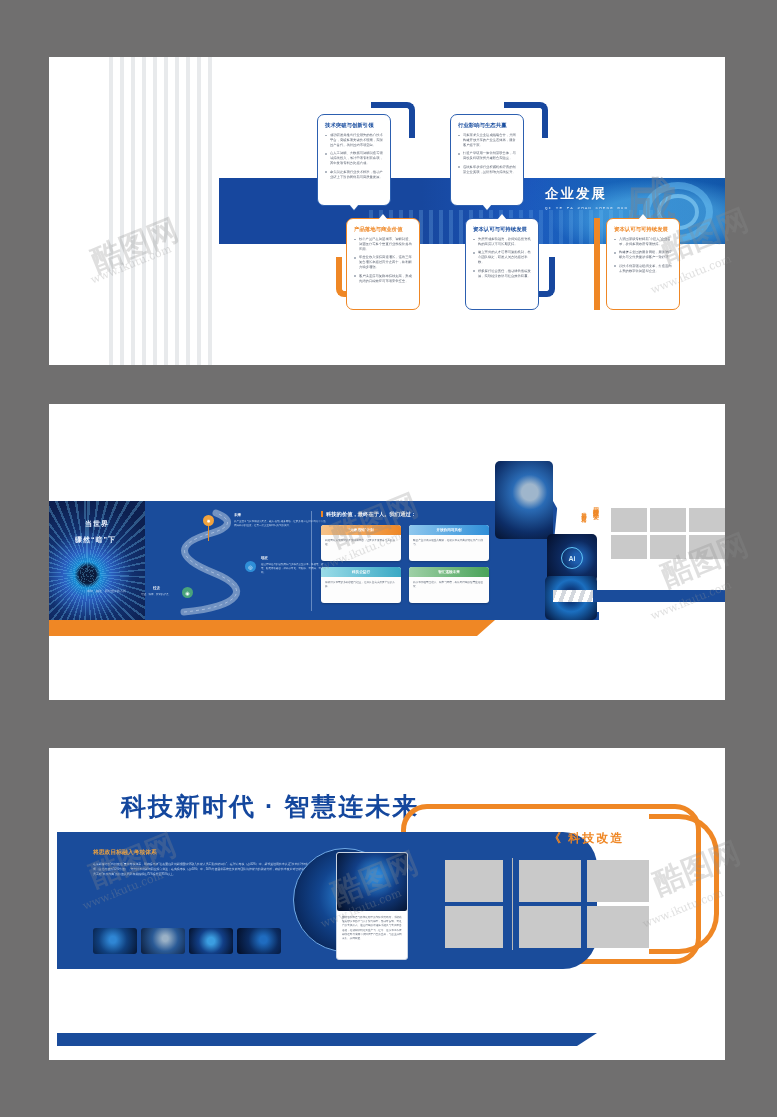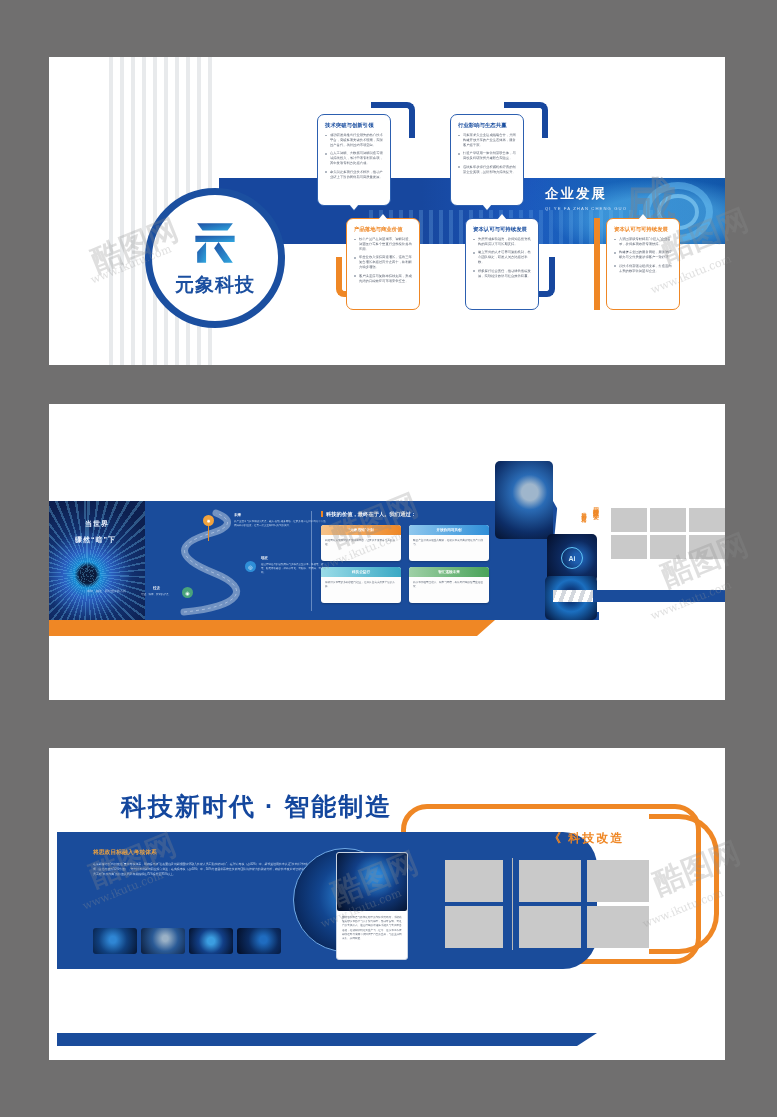--- a/index.html
+++ b/index.html
@@ -48,21 +48,21 @@
      padding-left:5px; position:relative; }
   .card li:before { content:""; position:absolute; left:0; top:1.6px; width:1.8px; height:1.8px;
      border-radius:50%; background:#9aa3b0; }
   .card .tail { position:absolute; left:50%; margin-left:-5px; bottom:-5px; width:0; height:0;
      border-left:5px solid transparent; border-right:5px solid transparent; }
   .card.blue .tail { border-top:6px solid #fff; filter:drop-shadow(0 1px 0 #2c5fb0); }
   .card .tailup { position:absolute; left:50%; margin-left:-5px; top:-5px; width:0; height:0;
      border-left:5px solid transparent; border-right:5px solid transparent; border-bottom:6px solid #fff; }
   .brk { position:absolute; }
 
-  .p1-title { position:absolute; left:496px; top:128px; }
+  .p1-title { position:absolute; left:496px; top:128px;font-family:Liberation Mono, monospace; }
   .p1-title .t1 { font-size:13.5px; font-weight:bold; color:#ffffff; letter-spacing:2px;
       text-shadow:0 0 1px rgba(0,0,0,.25); }
   .p1-title .t2 { font-size:4.2px; color:#cfe0f5; letter-spacing:1.1px; margin-top:3px; }
   .p1-ghost { position:absolute; left:575px; top:112px; font-size:52px; font-weight:bold;
       color:rgba(255,255,255,0); -webkit-text-stroke:1.3px rgba(120,130,145,.45);
       font-family:"DejaVu Serif",serif; letter-spacing:2px; }
 
   
   #panel2 { left:49px; top:404px; width:676px; height:296px; }
   .p2-title { position:absolute; left:72px; top:60px; font-size:25px; font-weight:bold;
@@ -148,35 +148,20 @@
     <div class="tex2"></div>
     <div class="tex3"></div>
   </div>
 
   <div class="p1-ghost">成果</div>
   <div class="p1-title">
     <div class="t1">企业发展</div>
     <div class="t2">QI YE FA ZHAN CHENG GUO</div>
   </div>
 
-  <div class="p1-logo">
-    <svg class="mark" viewBox="0 0 60 56">
-      <defs>
-          <linearGradient id="lg" x1="0" y1="0" x2="1" y2="1">
-        <stop offset="0" stop-color="#1e4fa3"></stop>
-            <stop offset="1" stop-color="#31a8e0"></stop>
-          </linearGradient>
-        </defs>
-      <path d="M10 6 H50 L44 14 H16 Z" fill="url(#lg)"></path>
-      <path d="M8 20 H52 V27 H8 Z" fill="url(#lg)"></path>
-      <path d="M20 27 L20 50 L10 50 L10 38 Z" fill="url(#lg)"></path>
-      <path d="M34 27 L50 50 L40 50 L29 34 Z" fill="url(#lg)"></path>
-    </svg>
-    <div class="name">元象科技</div>
-  </div>
 
   <div class="brk" style="left:322px;top:45px;width:44px;height:36px;border-top:6px solid #17479e;border-right:6px solid #17479e;border-radius:0 8px 0 0;"></div>
   <div class="card blue" style="left:268px;top:57px;width:74px;height:92px;">
     <div class="ct">技术突破与创新引领</div>
     <ul>
       <li>成功研发并推出行业领先的核心技术平台，突破多项关键技术瓶颈，实现国产替代，填补国内市场空白。</li>
       <li>在人工智能、大数据与智能制造等领域持续投入，累计申请专利百余项，其中发明专利占比超六成。</li>
       <li>牵头制定多项行业技术标准，推动产业链上下游协同创新与高质量发展。</li>
     </ul>
     <div class="tail"></div>
@@ -299,21 +284,21 @@
        clip-path:polygon(18px 0,162px 0,162px 12px,0 12px);"></div>
     <div style="position:absolute;left:58px;top:186px;width:40px;height:12px;
        background:repeating-linear-gradient(110deg,#d4d8de 0 4px,#ffffff 4px 9px);"></div>
   </div>
 
   <div style="position:absolute;left:0;top:216px;width:446px;height:16px;background:#ef8725;
       clip-path:polygon(0 0,446px 0,428px 16px,0 16px);"></div>
 </div>
 
 <div class="panel" id="panel3">
-  <div class="p3-title">科技新时代 · 智能制造</div>
+  <div class="p3-title">科技新时代 · 智慧连未来</div>
 
   <div class="p3-ob" style="left:352px;top:56px;width:300px;height:160px;border-radius:26px;
        clip-path:polygon(0 0,300px 0,300px 160px,0 160px);"></div>
   <div class="p3-ob" style="left:600px;top:66px;width:70px;height:140px;border-left:none;border-radius:0 40px 40px 0;"></div>
 
   <div class="p3-blue">
     <div class="p3-sub">将思政目标融入考核体系</div>
     <div class="p3-body">在最新修订的“科技改造”量化考核体系，明确提出将“社会责任及创新报国情怀融入技能人员工勤技能评价”。在理论考核（占40%）中，新设置通用技术认证“技术伦理与社会影响”专项（占总分值的50%分值），突出技术创新与职业操守并重；在实操考核（占40%）中，50%分值涵盖系统性技能与团队协作能力的关键分析，确定技术改革对智能化应用，目标使员工对“科技向善”的价值认同及相关指标达75%提升至95%以上。</div>
     <div class="p3-thumb" style="left:36px;background:radial-gradient(circle at 45% 45%,#2f86d4 0 12%,#10407f 50%,#06142f 100%);"></div>
     <div class="p3-thumb" style="left:84px;background:radial-gradient(circle at 55% 40%,#9ab1c6 0 10%,#2a5a96 45%,#0a1a38 100%);"></div>

